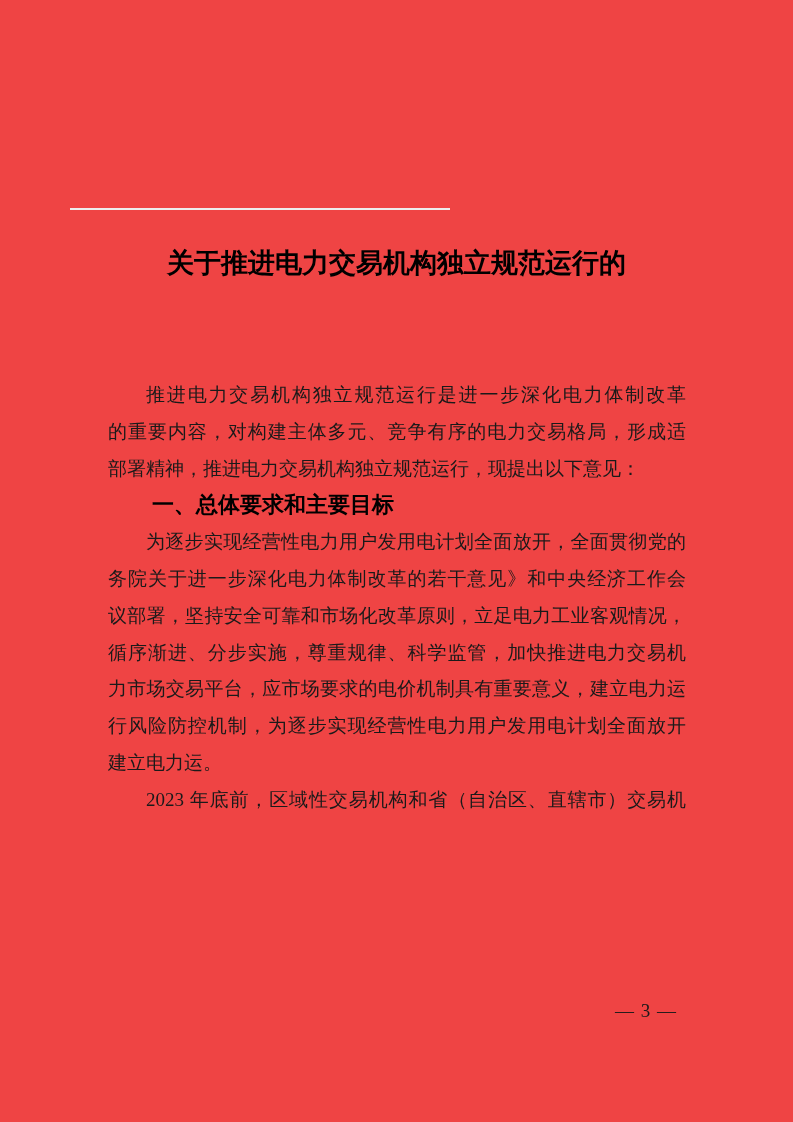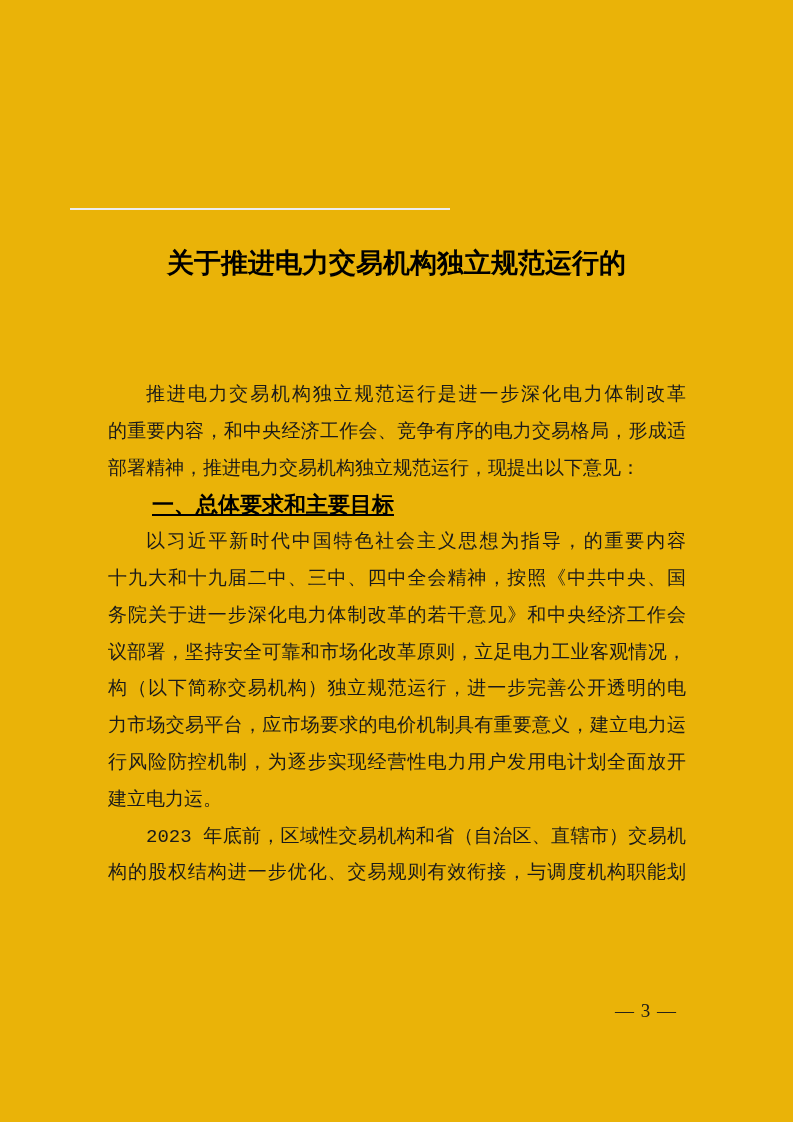--- a/index.html
+++ b/index.html
@@ -1,21 +1,21 @@
 <!DOCTYPE html>
 <html><head>
 <meta charset="utf-8">
 <style>
   * { margin: 0; padding: 0; box-sizing: border-box; }
   html, body { background: #ffffff; }
   .page {
     position: relative;
     width: 793px;
     height: 1122px;
-    background: #eab308;
+    background: #ef4444;
     overflow: hidden;
     font-family: "Liberation Serif", "DejaVu Serif", serif;
     color: #161616;
   }
   .artifact-line {
     position: absolute;
     left: 70px;
     top: 208px;
     width: 380px;
     height: 2px;
@@ -41,38 +41,36 @@
     width: 578px;
     font-size: 19px;
     line-height: 36.8px;
     color: #1a1a1a;
   }
   .doc-content .line {
     text-align: justify;
     text-align-last: justify;
     height: 36.8px;
     overflow: hidden;
-    font-family: Liberation Mono, monospace;
   }
   .doc-content .line.indent { text-indent: 2em; }
   .doc-content .line.para-end {
     text-align: center;
     text-align-last: left;
   }
   .doc-content .heading-line {
     font-family: "Liberation Sans", "DejaVu Sans", sans-serif;
     font-weight: bold;
     font-size: 22px;
     color: #000000;
     text-indent: 2em;
     text-align: right;
     text-align-last: left;
     height: 36.8px;
     overflow: hidden;
-    text-decoration: underline;
   }
   .page-number {
     position: absolute;
     top: 1000px;
     right: 116px;
     font-size: 19px;
     line-height: 22px;
     color: #1a1a1a;
     letter-spacing: 1px;
   }
@@ -83,30 +81,28 @@
 <div class="page">
 
   <div class="artifact-line"></div>
 
   <div class="doc-title">
     <div>关于推进电力交易机构独立规范运行的</div>
   </div>
 
   <div class="doc-content" id="doc-content">
       <div class="line indent">推进电力交易机构独立规范运行是进一步深化电力体制改革</div>
-      <div class="line">的重要内容，和中央经济工作会、竞争有序的电力交易格局，形成适</div>
+      <div class="line">的重要内容，对构建主体多元、竞争有序的电力交易格局，形成适</div>
       <div class="line para-end">部署精神，推进电力交易机构独立规范运行，现提出以下意见：</div>
       <div class="heading-line">一、总体要求和主要目标</div>
-      <div class="line indent">以习近平新时代中国特色社会主义思想为指导，的重要内容</div>
-      <div class="line">十九大和十九届二中、三中、四中全会精神，按照《中共中央、国</div>
+      <div class="line indent">为逐步实现经营性电力用户发用电计划全面放开，全面贯彻党的</div>
       <div class="line">务院关于进一步深化电力体制改革的若干意见》和中央经济工作会</div>
       <div class="line">议部署，坚持安全可靠和市场化改革原则，立足电力工业客观情况，</div>
-      <div class="line">构（以下简称交易机构）独立规范运行，进一步完善公开透明的电</div>
+      <div class="line">循序渐进、分步实施，尊重规律、科学监管，加快推进电力交易机</div>
       <div class="line">力市场交易平台，应市场要求的电价机制具有重要意义，建立电力运</div>
       <div class="line">行风险防控机制，为逐步实现经营性电力用户发用电计划全面放开</div>
       <div class="line para-end">建立电力运。</div>
       <div class="line indent">2023 年底前，区域性交易机构和省（自治区、直辖市）交易机</div>
-      <div class="line">构的股权结构进一步优化、交易规则有效衔接，与调度机构职能划</div>
     </div>
 
   <div class="page-number">— 3 —</div>
 
 </div>
 
 </body></html>

